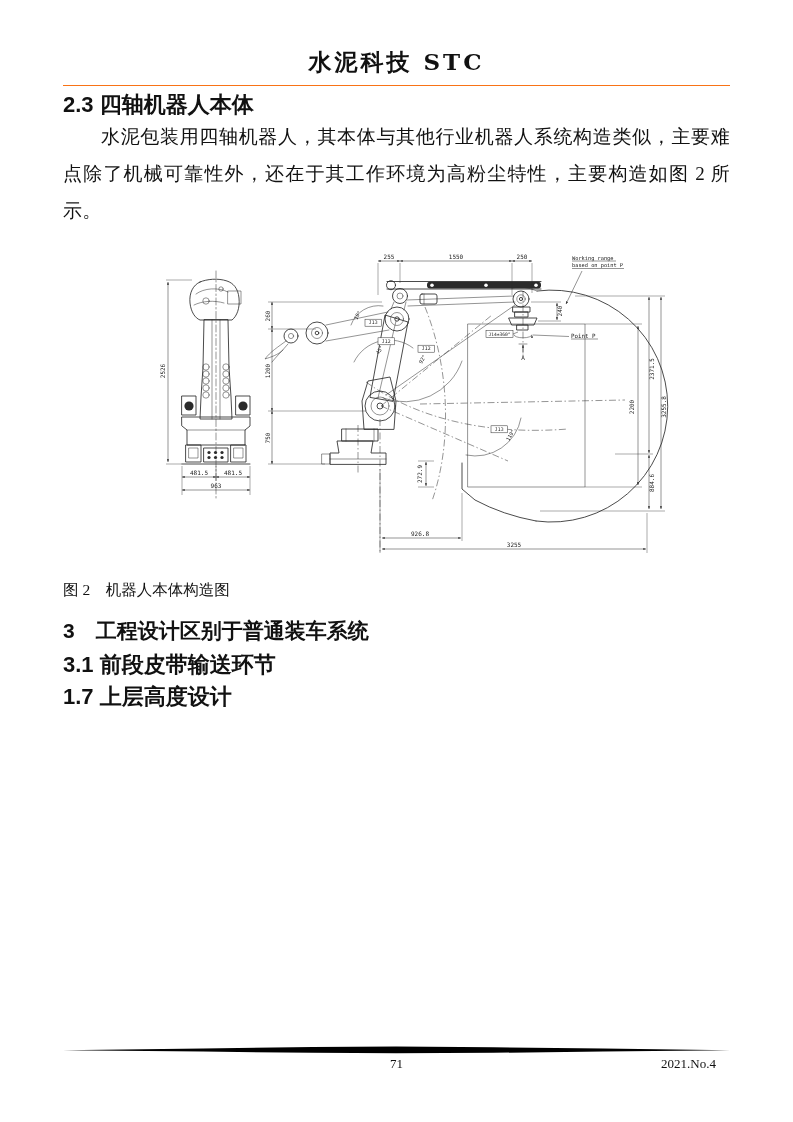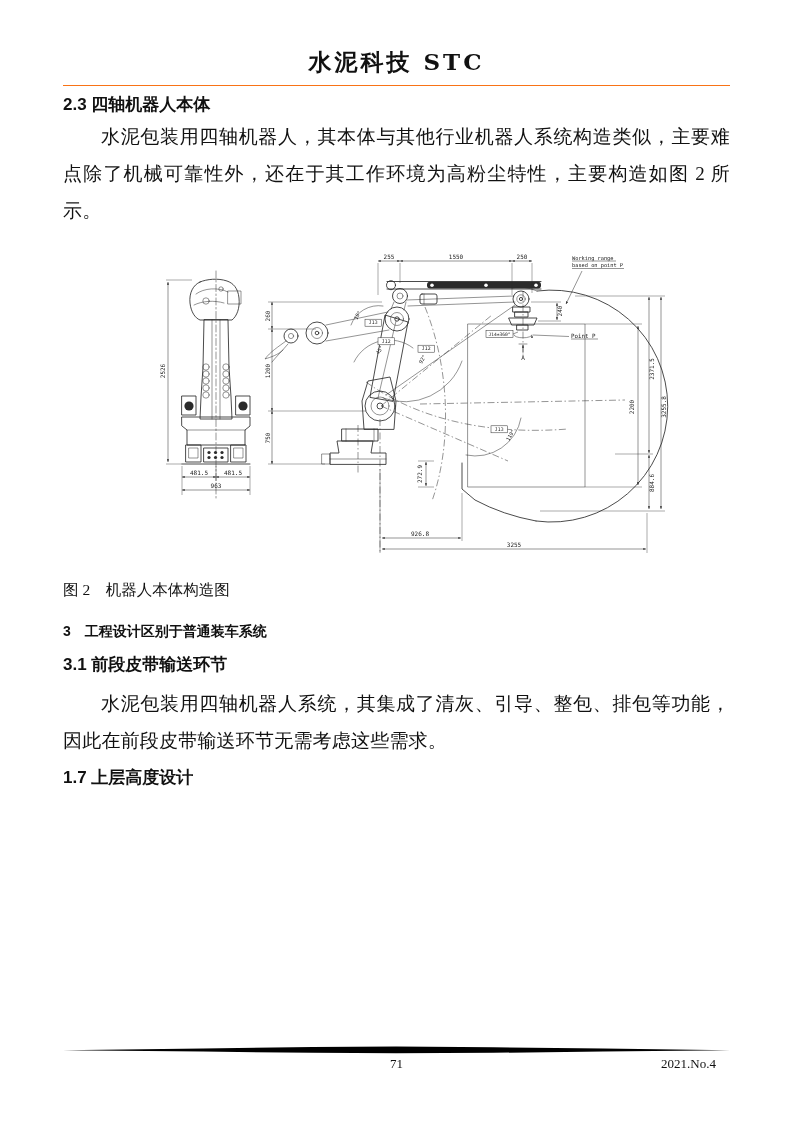--- a/index.html
+++ b/index.html
@@ -12,23 +12,23 @@
   .journal-header{
     padding-top:47px;padding-bottom:8px;border-bottom:1px solid #f97316;
     text-align:center;
   }
   .journal-header .jtitle{
     font-size:23px;line-height:30px;letter-spacing:3px;font-weight:bold;
     font-family:"DejaVu Serif","Liberation Serif",serif;
   }
   h2.sec{
     font-family:"Liberation Sans","DejaVu Sans",sans-serif;
-    font-size:17px;line-height:27px;font-weight:bold;margin:5px 0 0 0;
-  }
-  h2.sec.big{font-size:14px;line-height:28px;margin-top:16px;}
+    font-size:22px;line-height:27px;font-weight:bold;margin:5px 0 0 0;
+  }
+  h2.sec.big{font-size:21px;line-height:28px;margin-top:16px;}
   h2.sec.s31{margin-top:6px;}
   h2.sec.s32{margin-top:5px;}
   p.body{
     font-size:19px;line-height:37px;margin:0;text-align:justify;
     text-indent:2em;letter-spacing:0.2px;
   }
   p.body.p31{margin-top:7px;}
   p.body.p32{margin-top:5px;}
   .fig-wrap{margin-top:20px;}
   .fig-wrap svg{display:block;margin-left:57px;}
@@ -289,21 +289,20 @@
         <line class="thin" x1="413" y1="86" x2="449" y2="87.5" stroke="#2b2b2b"></line>
         <line class="thin" x1="393" y1="85" x2="398" y2="83" stroke="#2b2b2b"></line>
       </g>
     </svg>
   </div>
 
   <p class="fig-caption">图 2　机器人本体构造图</p>
 
   <h2 class="sec big">3　工程设计区别于普通装车系统</h2>
   <h2 class="sec s31">3.1 前段皮带输送环节</h2>
-  <p class="body p31">水泥包装用四轴机器人系统，其集成了清灰、引导、整包、排包等功能，因此在前段皮带输送环节无需考虑这些需求。</p>
   <h2 class="sec s32">1.7 上层高度设计</h2>
 </div>
 
 <div class="page-footer">
   <svg class="footer-rule" width="667" height="8" viewBox="0 0 667 8">
     <polygon points="0,4.2 140,2.4 250,1 333,0.6 430,1.2 540,2.6 667,4.2 540,5.6 430,6.8 333,7.2 250,6.8 140,5.6" fill="#000"></polygon>
   </svg>
   <div class="footer-row">
     <span class="pageno">71</span>
     <span class="issue">2021.No.4</span>

